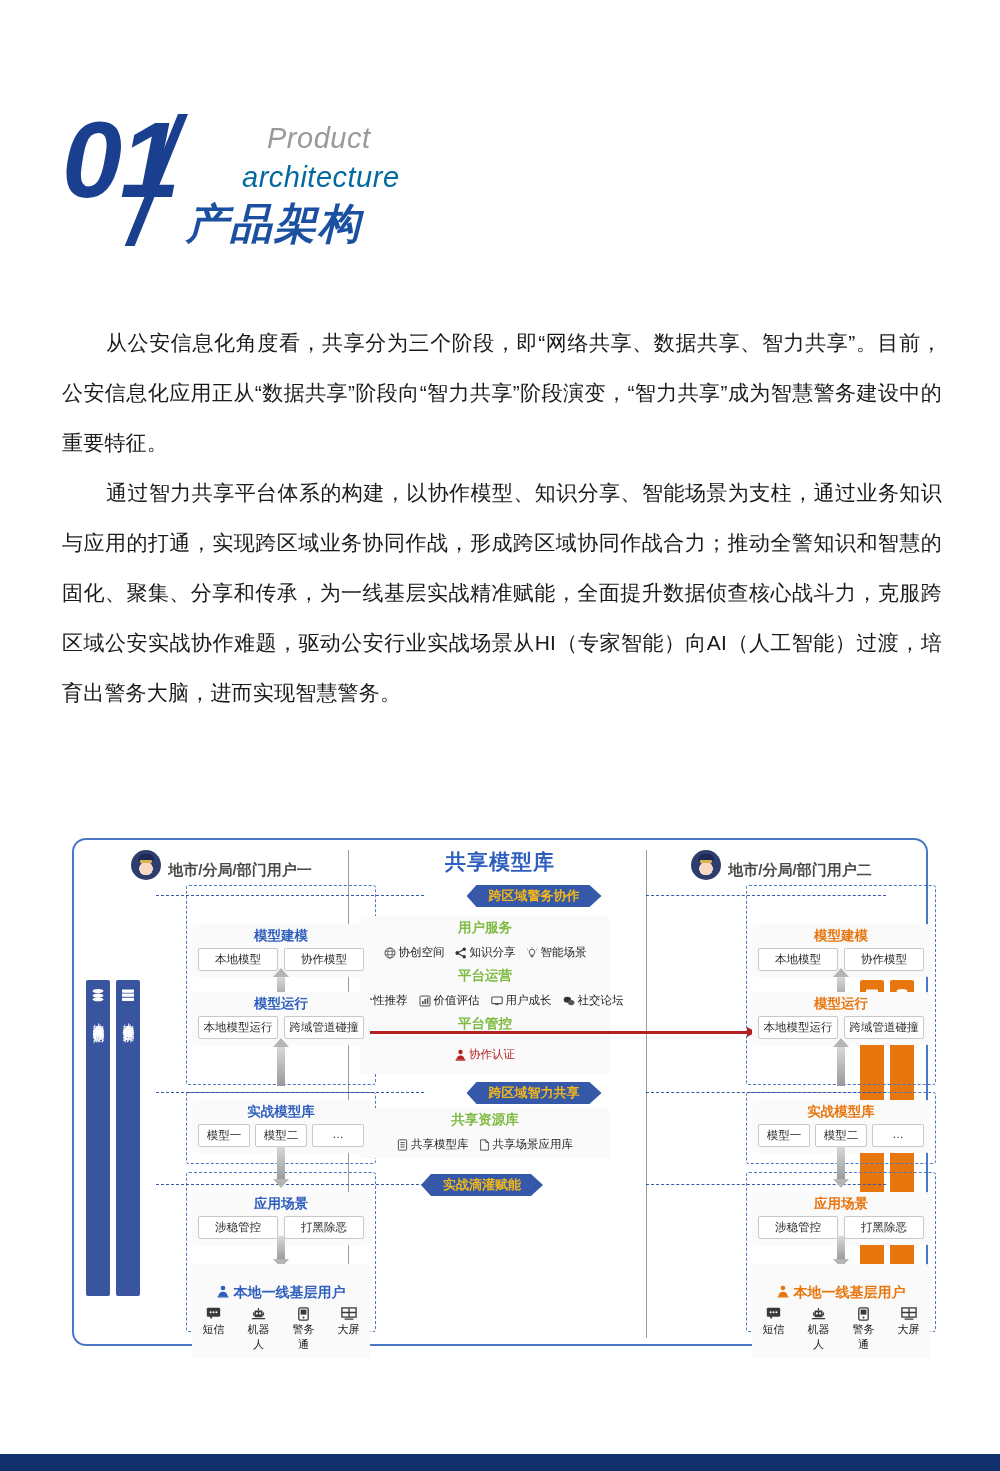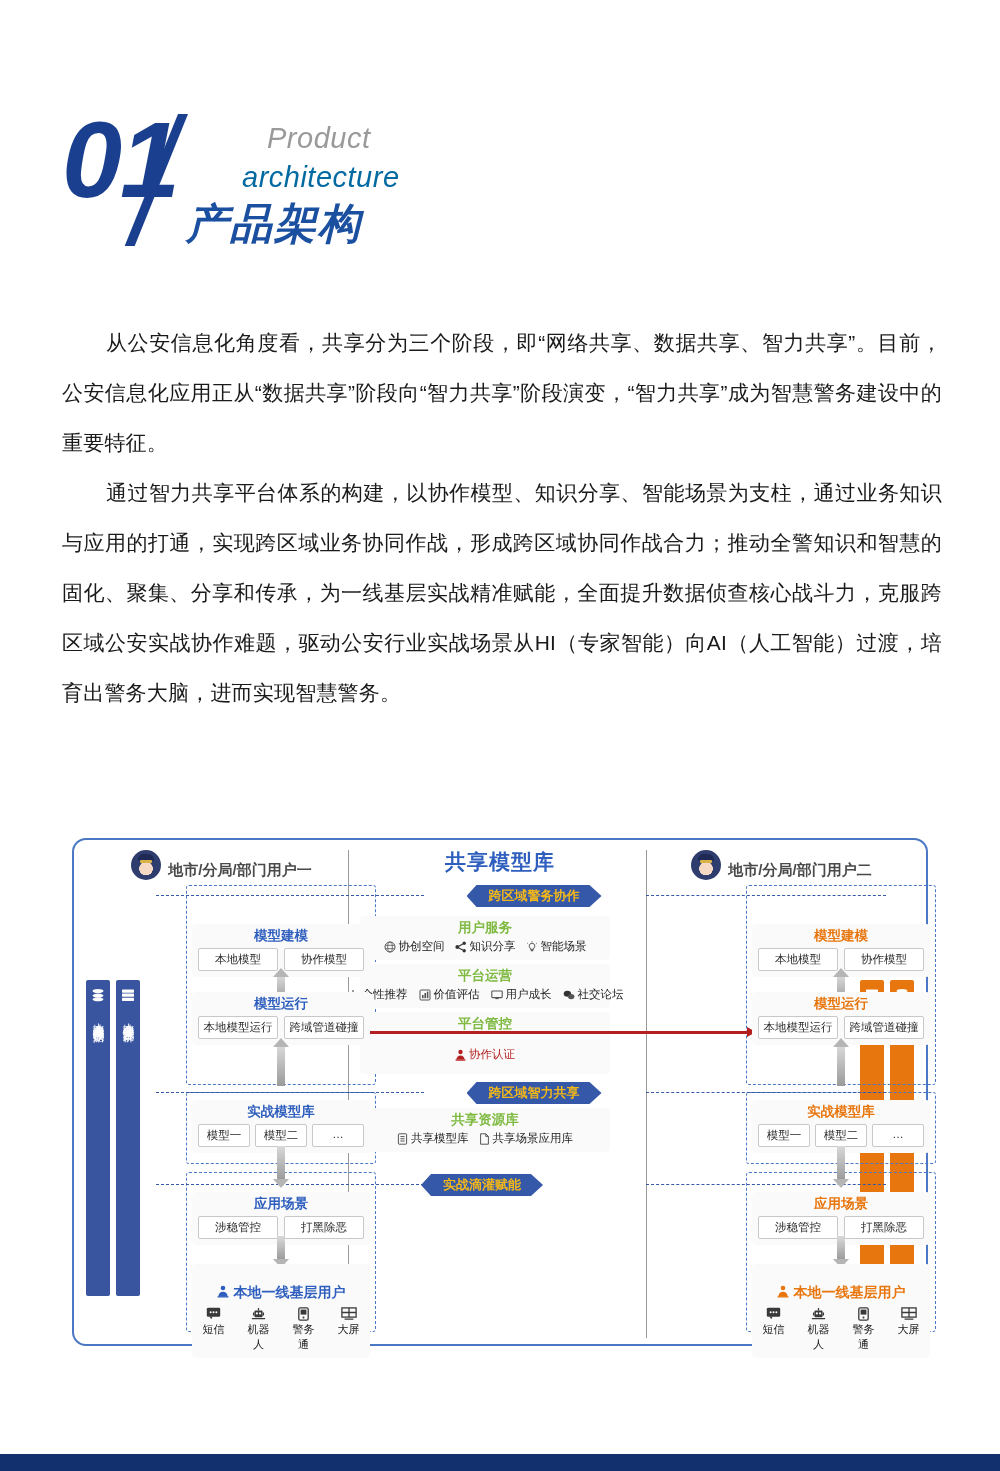--- a/index.html
+++ b/index.html
@@ -117,21 +117,21 @@
   
   .hexband { position: absolute; height: 22px; display: flex; align-items: center; }
   .hexband .hex {
     background: #3559a8; color: #f3b718; font-size: 13px; font-weight: 700;
     padding: 3px 22px; line-height: 16px; white-space: nowrap;
     clip-path: polygon(10px 0, calc(100% - 12px) 0, 100% 50%, calc(100% - 12px) 100%, 10px 100%, 0 50%);
   }
   .dashline { position: absolute; height: 0; border-top: 1.5px dashed #3559a8; }
 
   
-  .feat { display: flex; justify-content: center; align-items: center; gap: 10px; margin-top: 2px; }
+  .feat { display: flex; justify-content: center; align-items: center; gap: 10px; margin-top: 8px; }
   .feat .f {
     display: flex; align-items: center; gap: 3px;
     font-size: 11.5px; color: #222; white-space: nowrap;
   }
   .feat .f svg { display: block; }
 
   
   .uparrow, .downarrow { position: absolute; width: 16px; }
   .uparrow .shaft, .downarrow .shaft {
     position: absolute; left: 4px; width: 8px;

